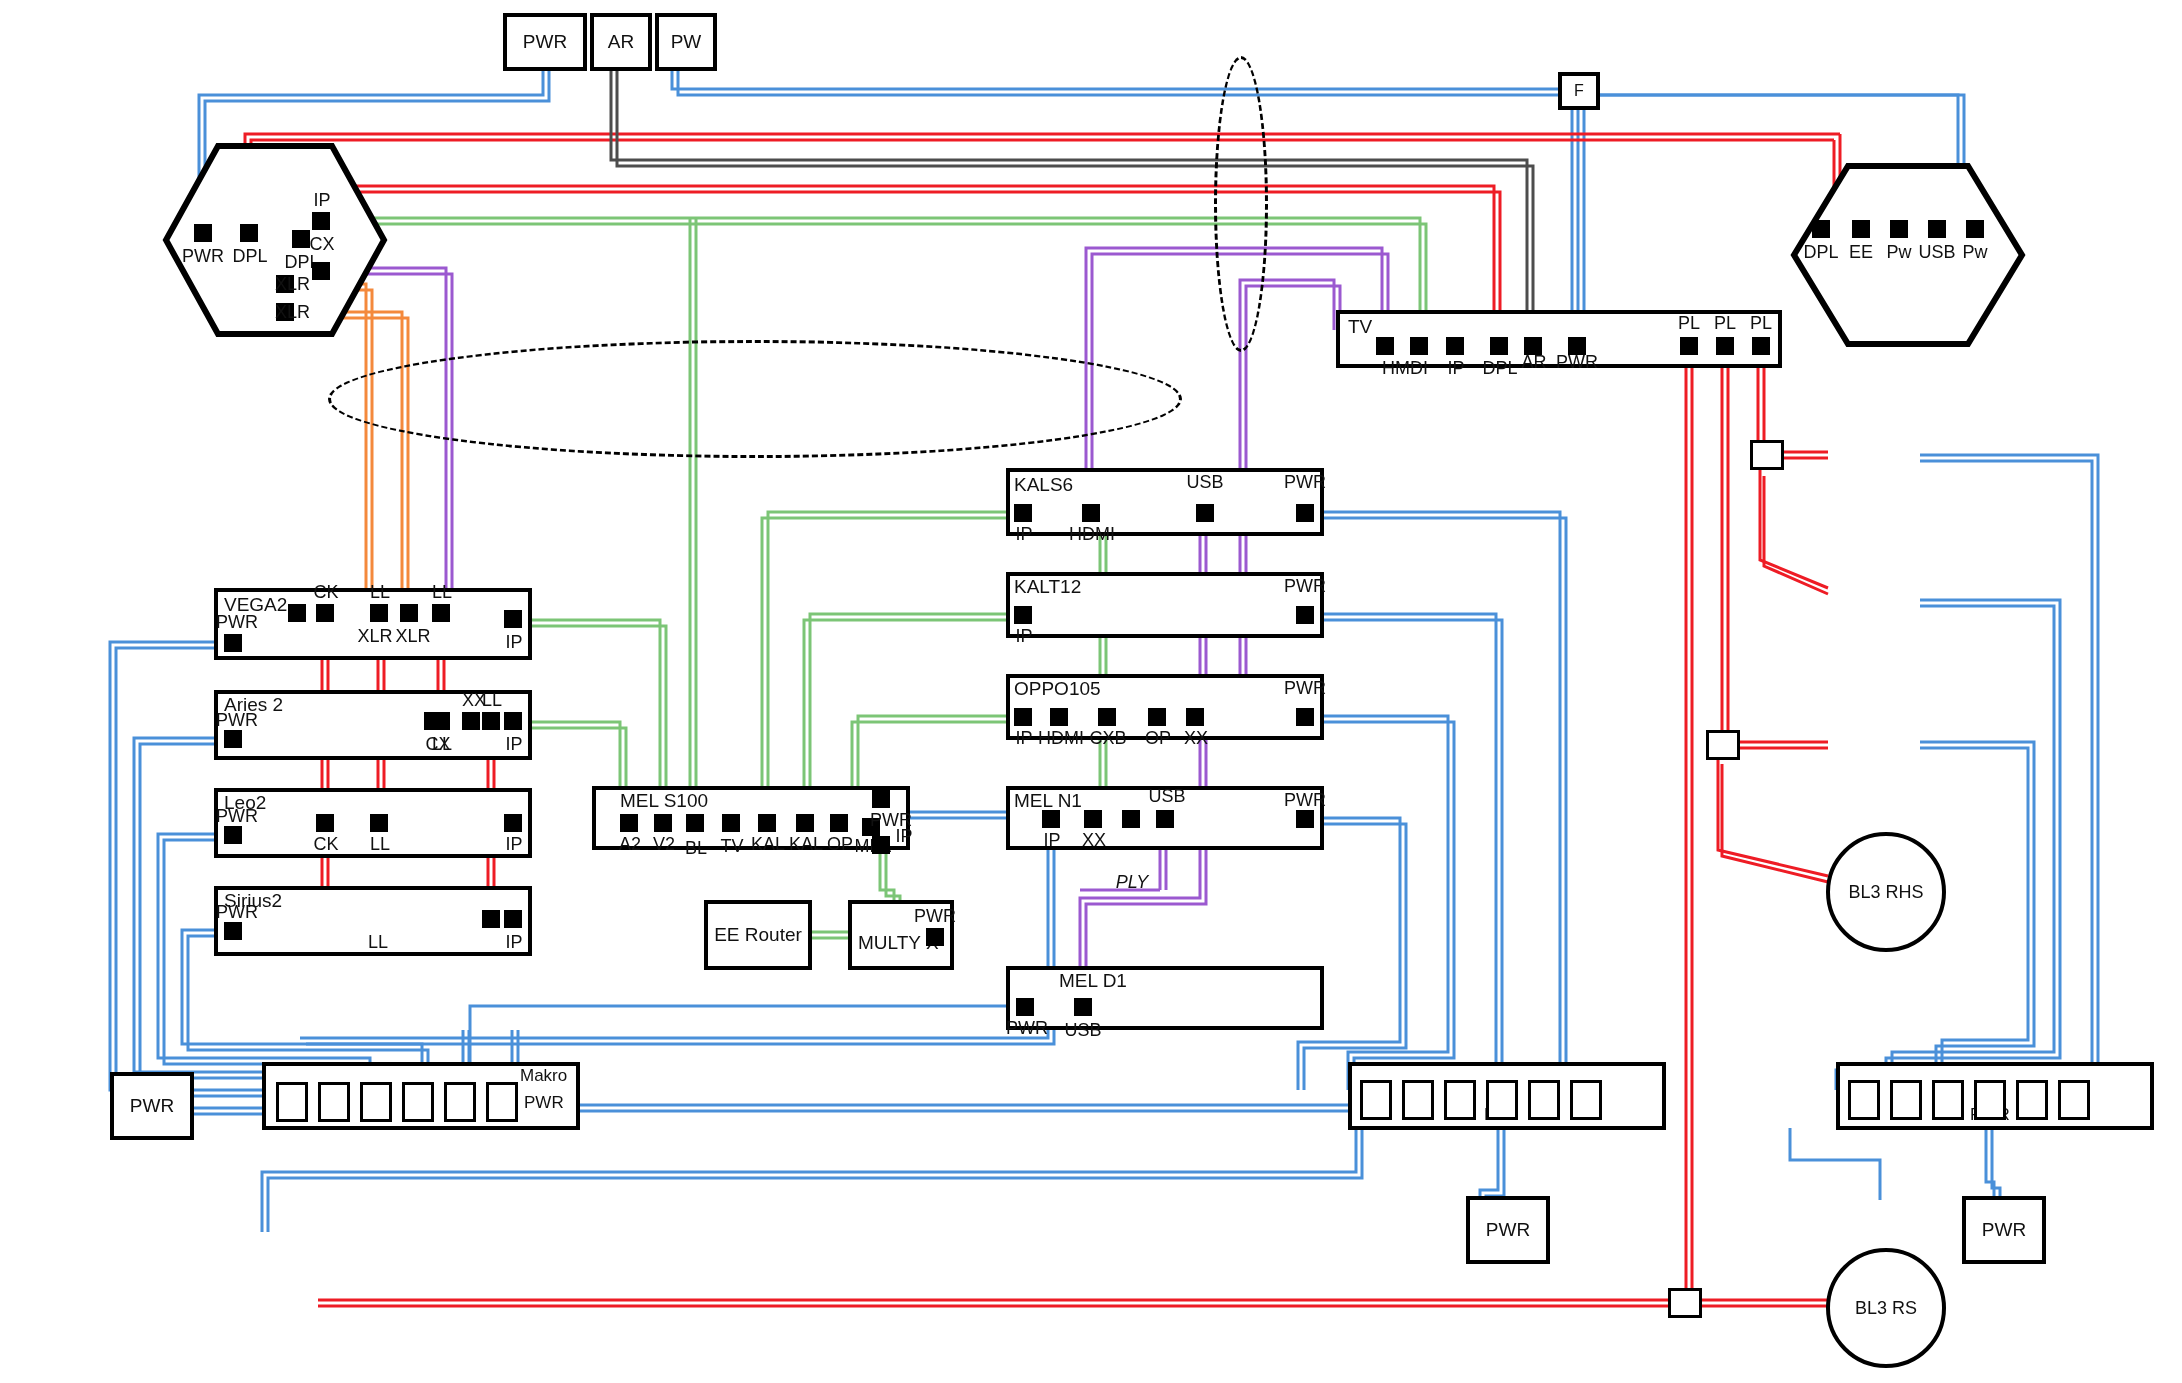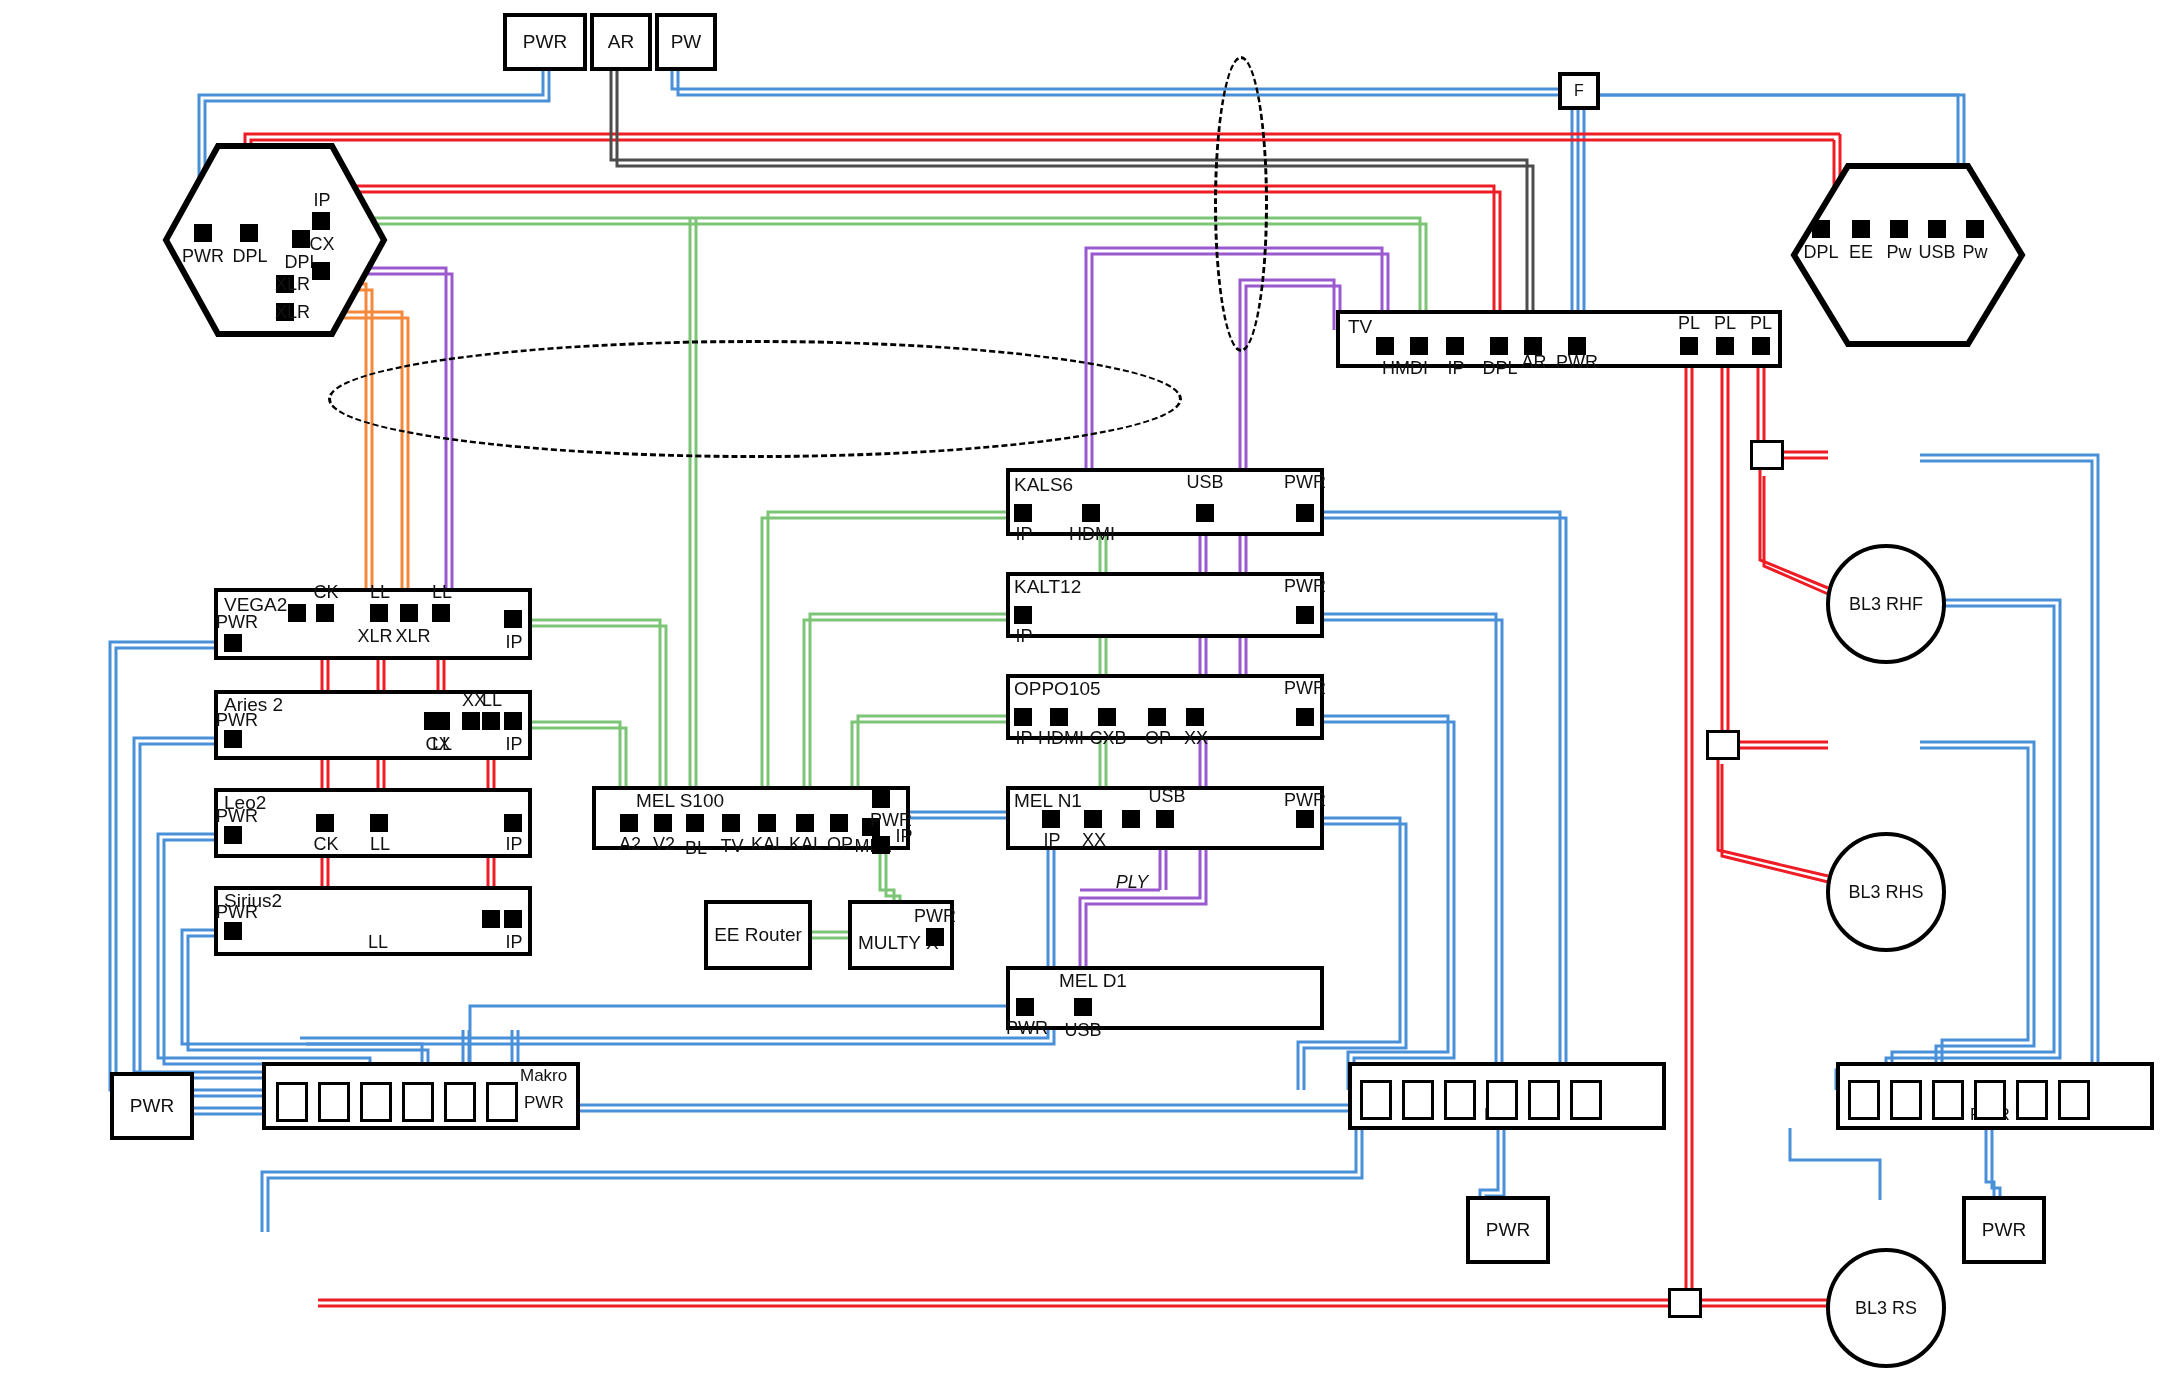--- a/index.html
+++ b/index.html
@@ -333,21 +333,21 @@
   <div class="box" style="left:214px;top:886px;width:318px;height:70px;"></div>
   <div class="box-title" style="left:224px;top:890px;">Sirius2</div>
   <div class="port" style="left:224px;top:922px;"></div>
   <div class="plabel" style="left:212px;top:902px;width:50px;">PWR</div>
   <div class="port" style="left:482px;top:910px;"></div>
   <div class="plabel" style="left:358px;top:932px;width:40px;">LL</div>
   <div class="port" style="left:504px;top:910px;"></div>
   <div class="plabel" style="left:494px;top:932px;width:40px;">IP</div>
 
   <div class="box" style="left:592px;top:786px;width:318px;height:64px;"></div>
-  <div class="box-title" style="left:636px;top:790px;">MEL S100</div>
+  <div class="box-title" style="left:620px;top:790px;">MEL S100</div>
   <div class="port" style="left:620px;top:814px;"></div>
   <div class="plabel" style="left:610px;top:834px;width:40px;">A2</div>
   <div class="port" style="left:654px;top:814px;"></div>
   <div class="plabel" style="left:644px;top:834px;width:40px;">V2</div>
   <div class="port" style="left:686px;top:814px;"></div>
   <div class="plabel" style="left:676px;top:838px;width:40px;">BL</div>
   <div class="port" style="left:722px;top:814px;"></div>
   <div class="plabel" style="left:712px;top:836px;width:40px;">TV</div>
   <div class="port" style="left:758px;top:814px;"></div>
   <div class="plabel" style="left:744px;top:834px;width:48px;">KAL</div>
@@ -416,23 +416,20 @@
   <div class="port" style="left:1296px;top:810px;"></div>
   <div class="plabel" style="left:1280px;top:790px;width:50px;">PWR</div>
 
   <div class="box" style="left:1006px;top:966px;width:318px;height:64px;"></div>
   <div class="box-title" style="left:1014px;top:970px;margin-left:45px;">MEL D1</div>
   <div class="port" style="left:1016px;top:998px;"></div>
   <div class="plabel" style="left:1002px;top:1018px;width:50px;">PWR</div>
   <div class="port" style="left:1074px;top:998px;"></div>
   <div class="plabel" style="left:1056px;top:1020px;width:54px;">USB</div>
 
-  <div class="circle" style="left:1826px;top:544px;width:112px;height:112px;">
-    <span>BL3 RHF</span>
-  </div>
   <div class="circle" style="left:1826px;top:832px;width:112px;height:112px;">
     <span>BL3 RHS</span>
   </div>
   <div class="circle" style="left:1826px;top:1248px;width:112px;height:112px;">
     <span>BL3 RS</span>
   </div>
 
   <div class="jbox" style="left:1750px;top:440px;width:34px;height:30px;"></div>
   <div class="jbox" style="left:1706px;top:730px;width:34px;height:30px;"></div>
   <div class="jbox" style="left:1668px;top:1288px;width:34px;height:30px;"></div>

